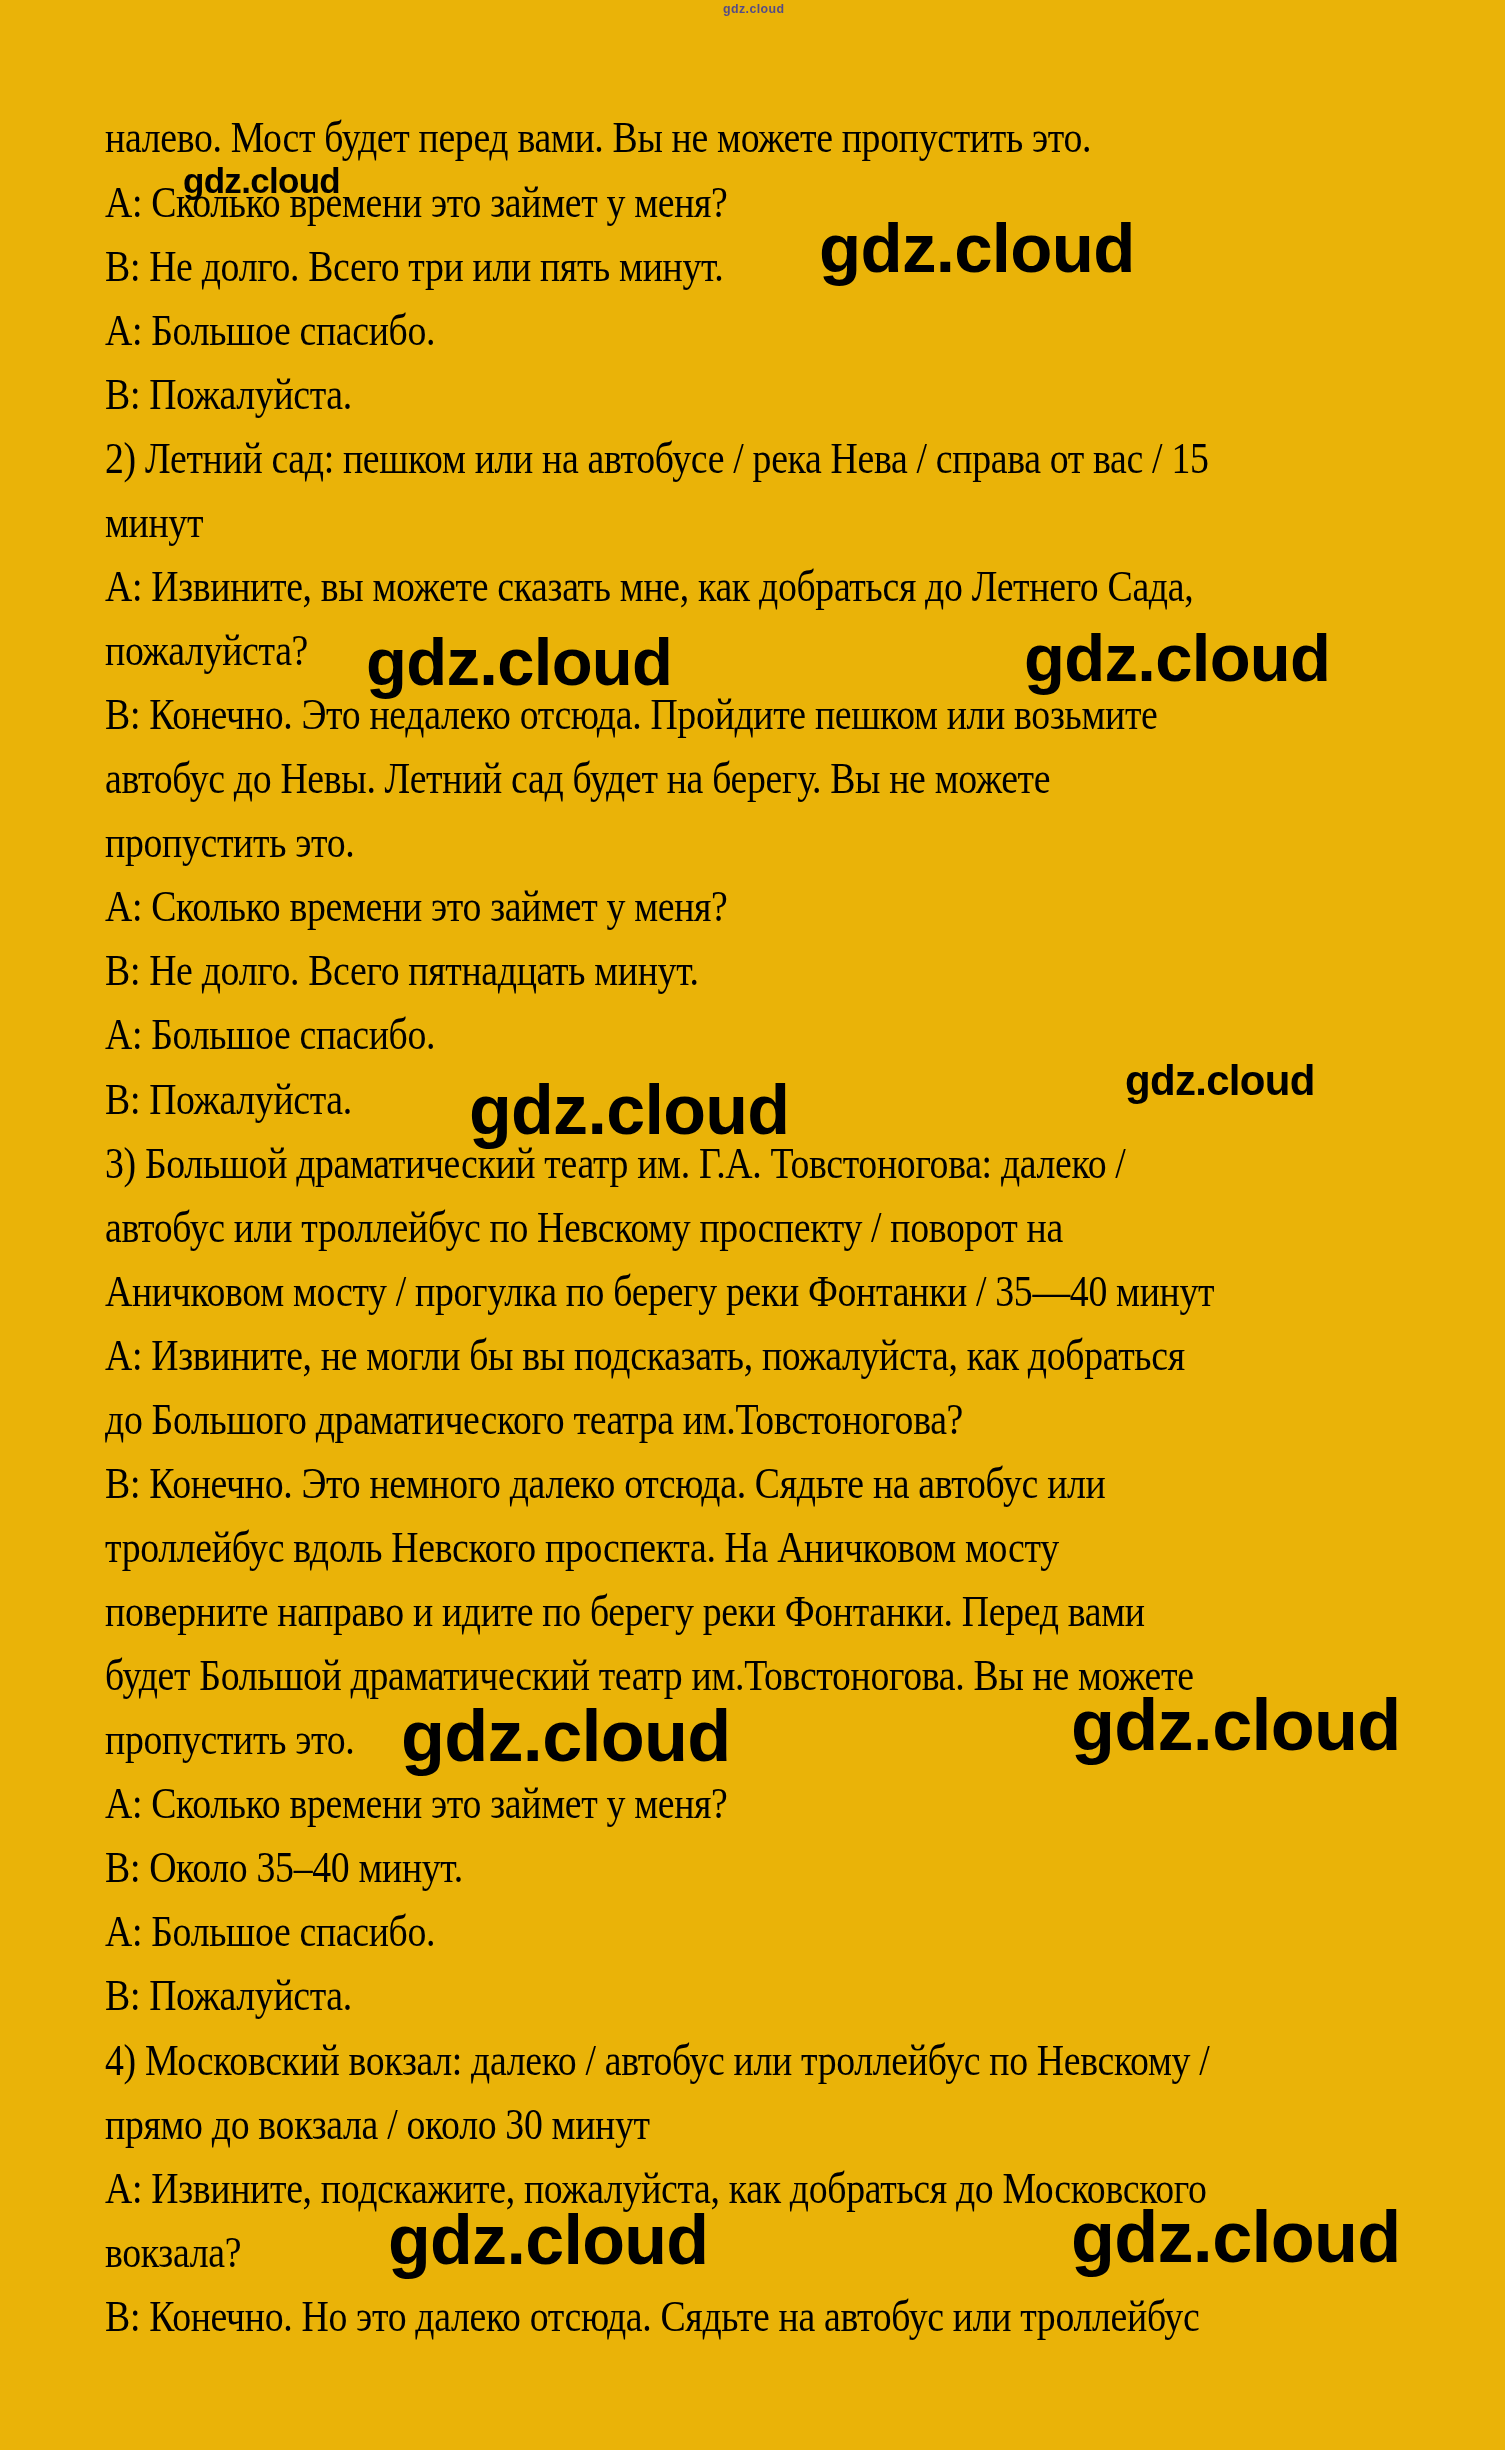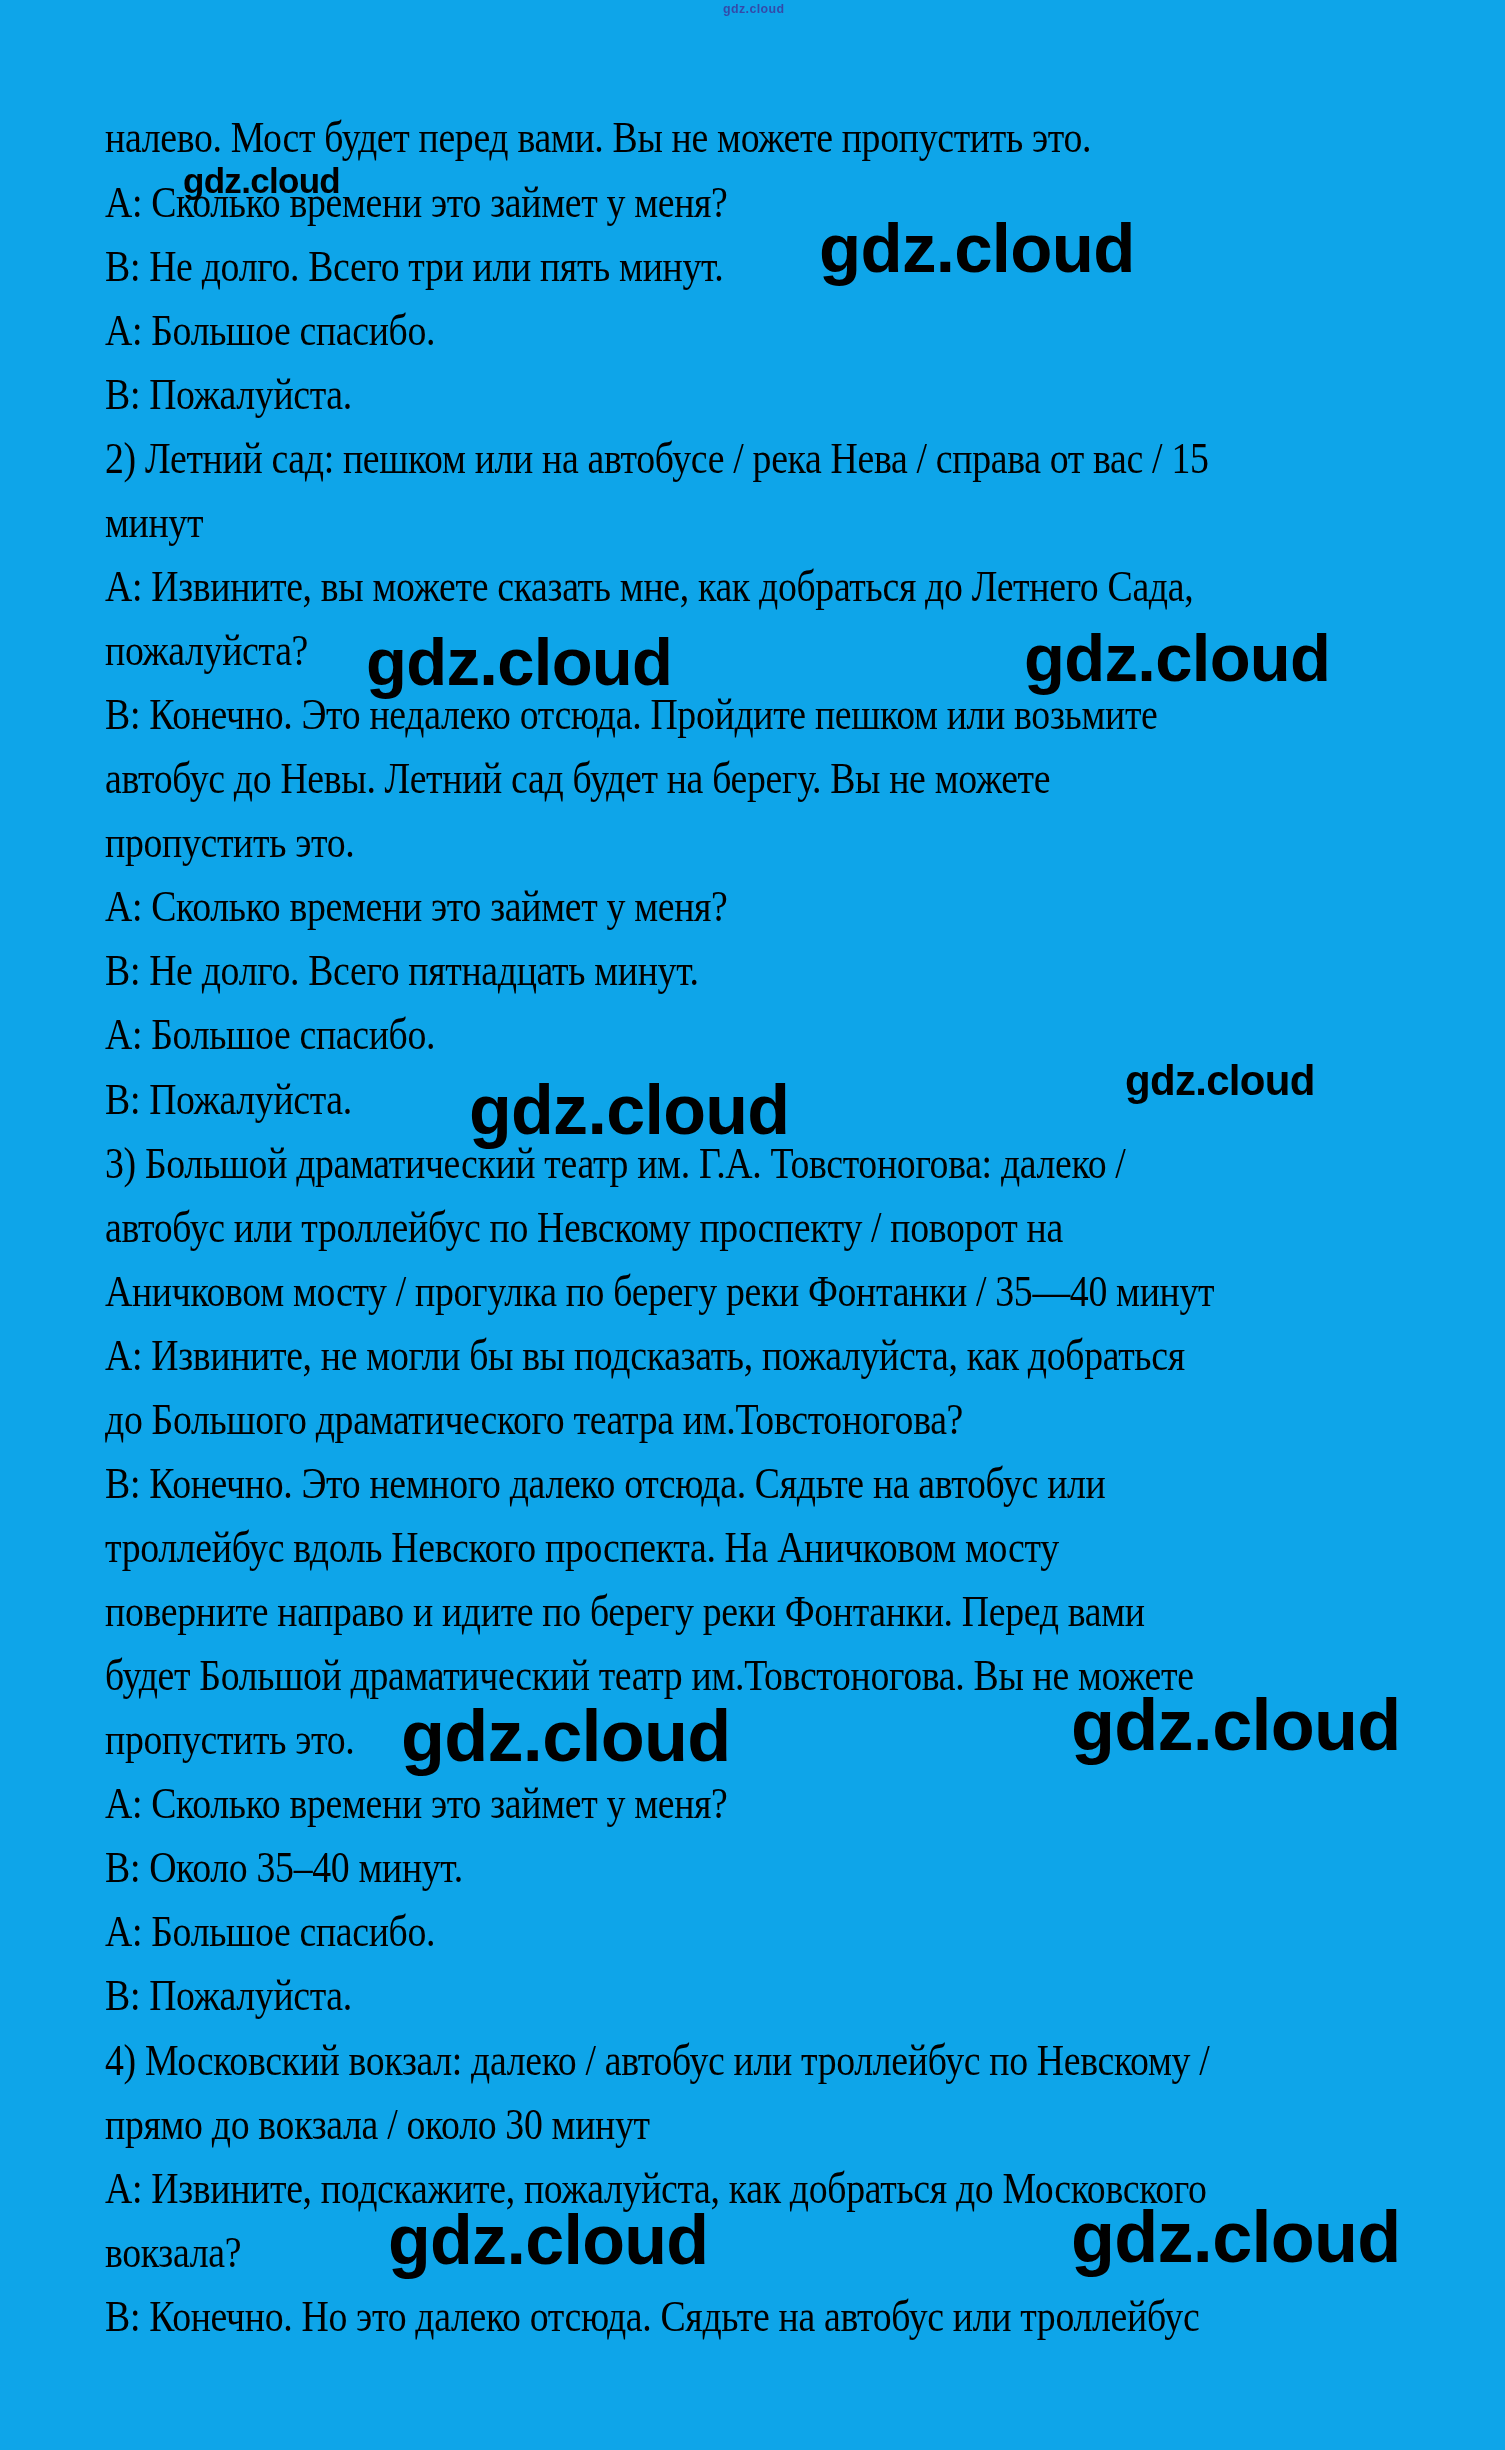--- a/index.html
+++ b/index.html
@@ -60,21 +60,21 @@
     line-height: 1;
     letter-spacing: 0.4px;
     color: #3b3b9e;
     opacity: 0.85;
     white-space: nowrap;
   }
 </style>
 </head>
 <body>
 
-<div class="page" style="background: #0ea5e9; color: rgb(0, 0, 0); text-align: right;">
+<div class="page" style="background: #eab308; color: rgb(0, 0, 0); text-align: right;">
 
   <span class="wm-top" style="color: rgb(59, 59, 158);">gdz.cloud</span>
 
   <div>
       <div class="line" style="top: 105px;">налево. Мост будет перед вами. Вы не можете пропустить это.</div>
       <div class="line" style="top: 170px;">А: Сколько времени это займет у меня?</div>
       <div class="line" style="top: 234px;">В: Не долго. Всего три или пять минут.</div>
       <div class="line" style="top: 298px;">А: Большое спасибо.</div>
       <div class="line" style="top: 362px;">В: Пожалуйста.</div>
       <div class="line" style="top: 426px;">2) Летний сад: пешком или на автобусе / река Нева / справа от вас / 15</div>

